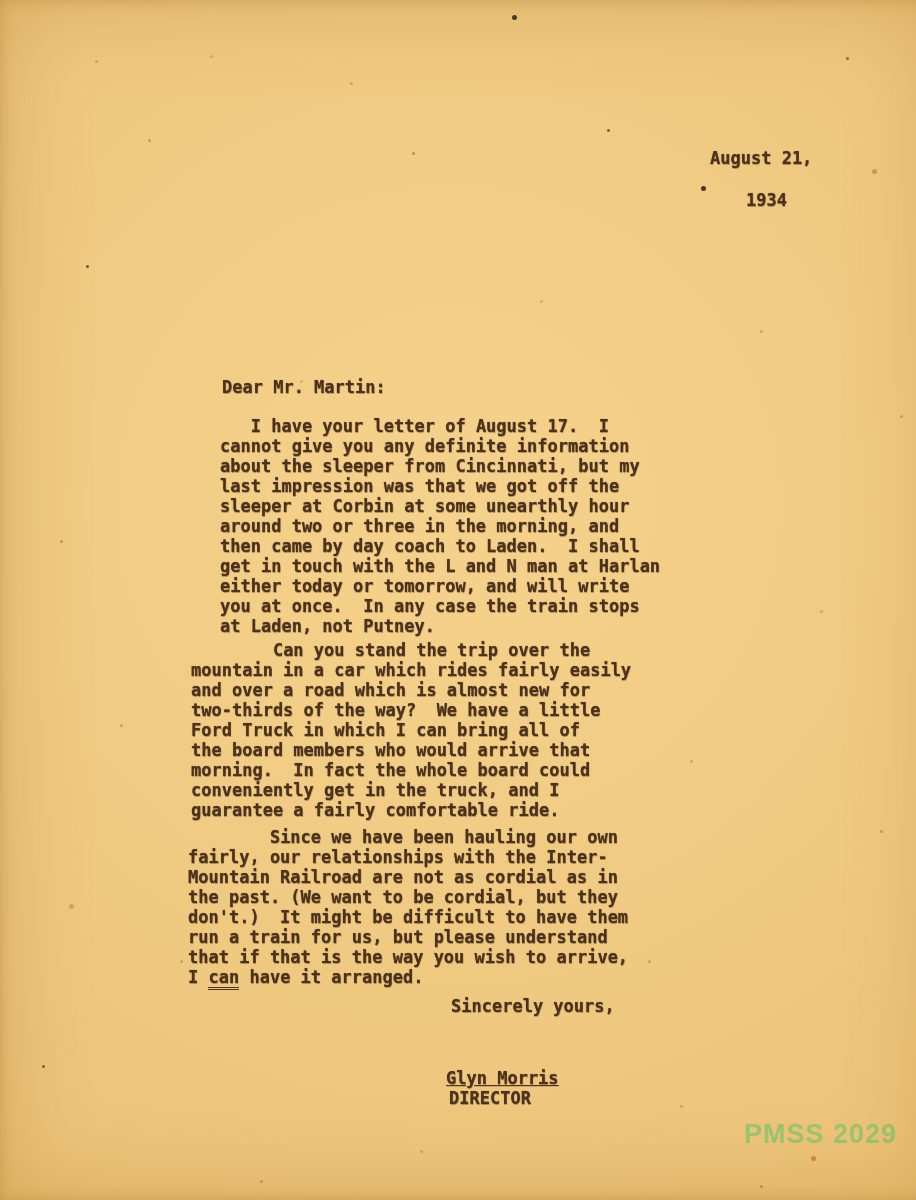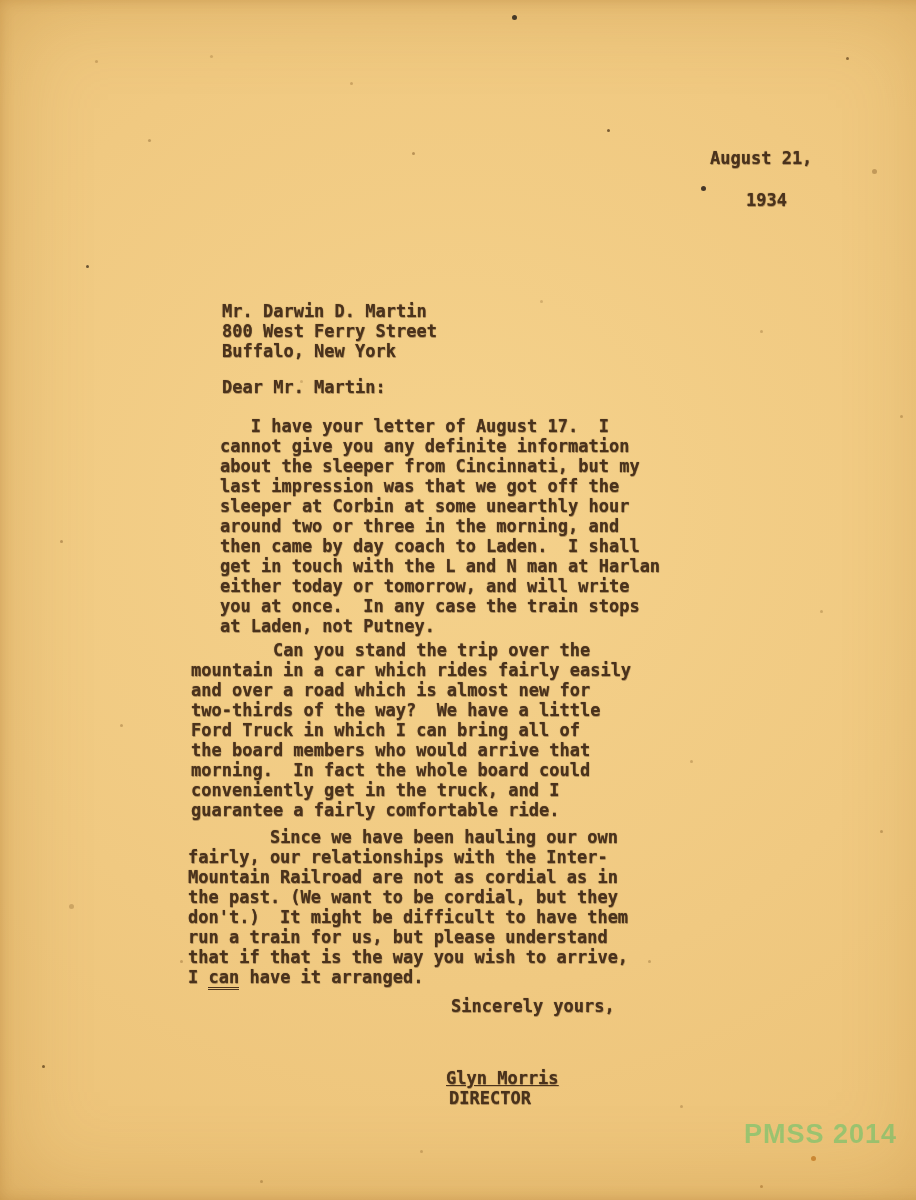--- a/index.html
+++ b/index.html
@@ -76,23 +76,20 @@
 </style>
 </head>
 <body>
 
 <div class="page">
   <div class="specks"></div>
 
   <div class="typed date1">August 21,</div>
   <div class="typed date2">1934</div>
 
-  <div class="typed addr">Mr. Darwin D. Martin
-800 West Ferry Street
-Buffalo, New York</div>
 
   <div class="typed salutation">Dear Mr. Martin:</div>
 
   <div class="typed p1">   I have your letter of August 17.  I
 cannot give you any definite information
 about the sleeper from Cincinnati, but my
 last impression was that we got off the
 sleeper at Corbin at some unearthly hour
 around two or three in the morning, and
 then came by day coach to Laden.  I shall
@@ -119,14 +116,14 @@
 run a train for us, but please understand
 that if that is the way you wish to arrive,
 I </span><span class="u">can</span><span> have it arranged.</span></div>
 
   <div class="typed closing">Sincerely yours,</div>
 
   <div class="typed sig-name">Glyn Morris</div>
   <div class="typed sig-title">DIRECTOR</div>
 
 
-  <div class="watermark">PMSS 2014</div>
+  <div class="watermark">PMSS 2029</div>
 </div>
 
 </body></html>

